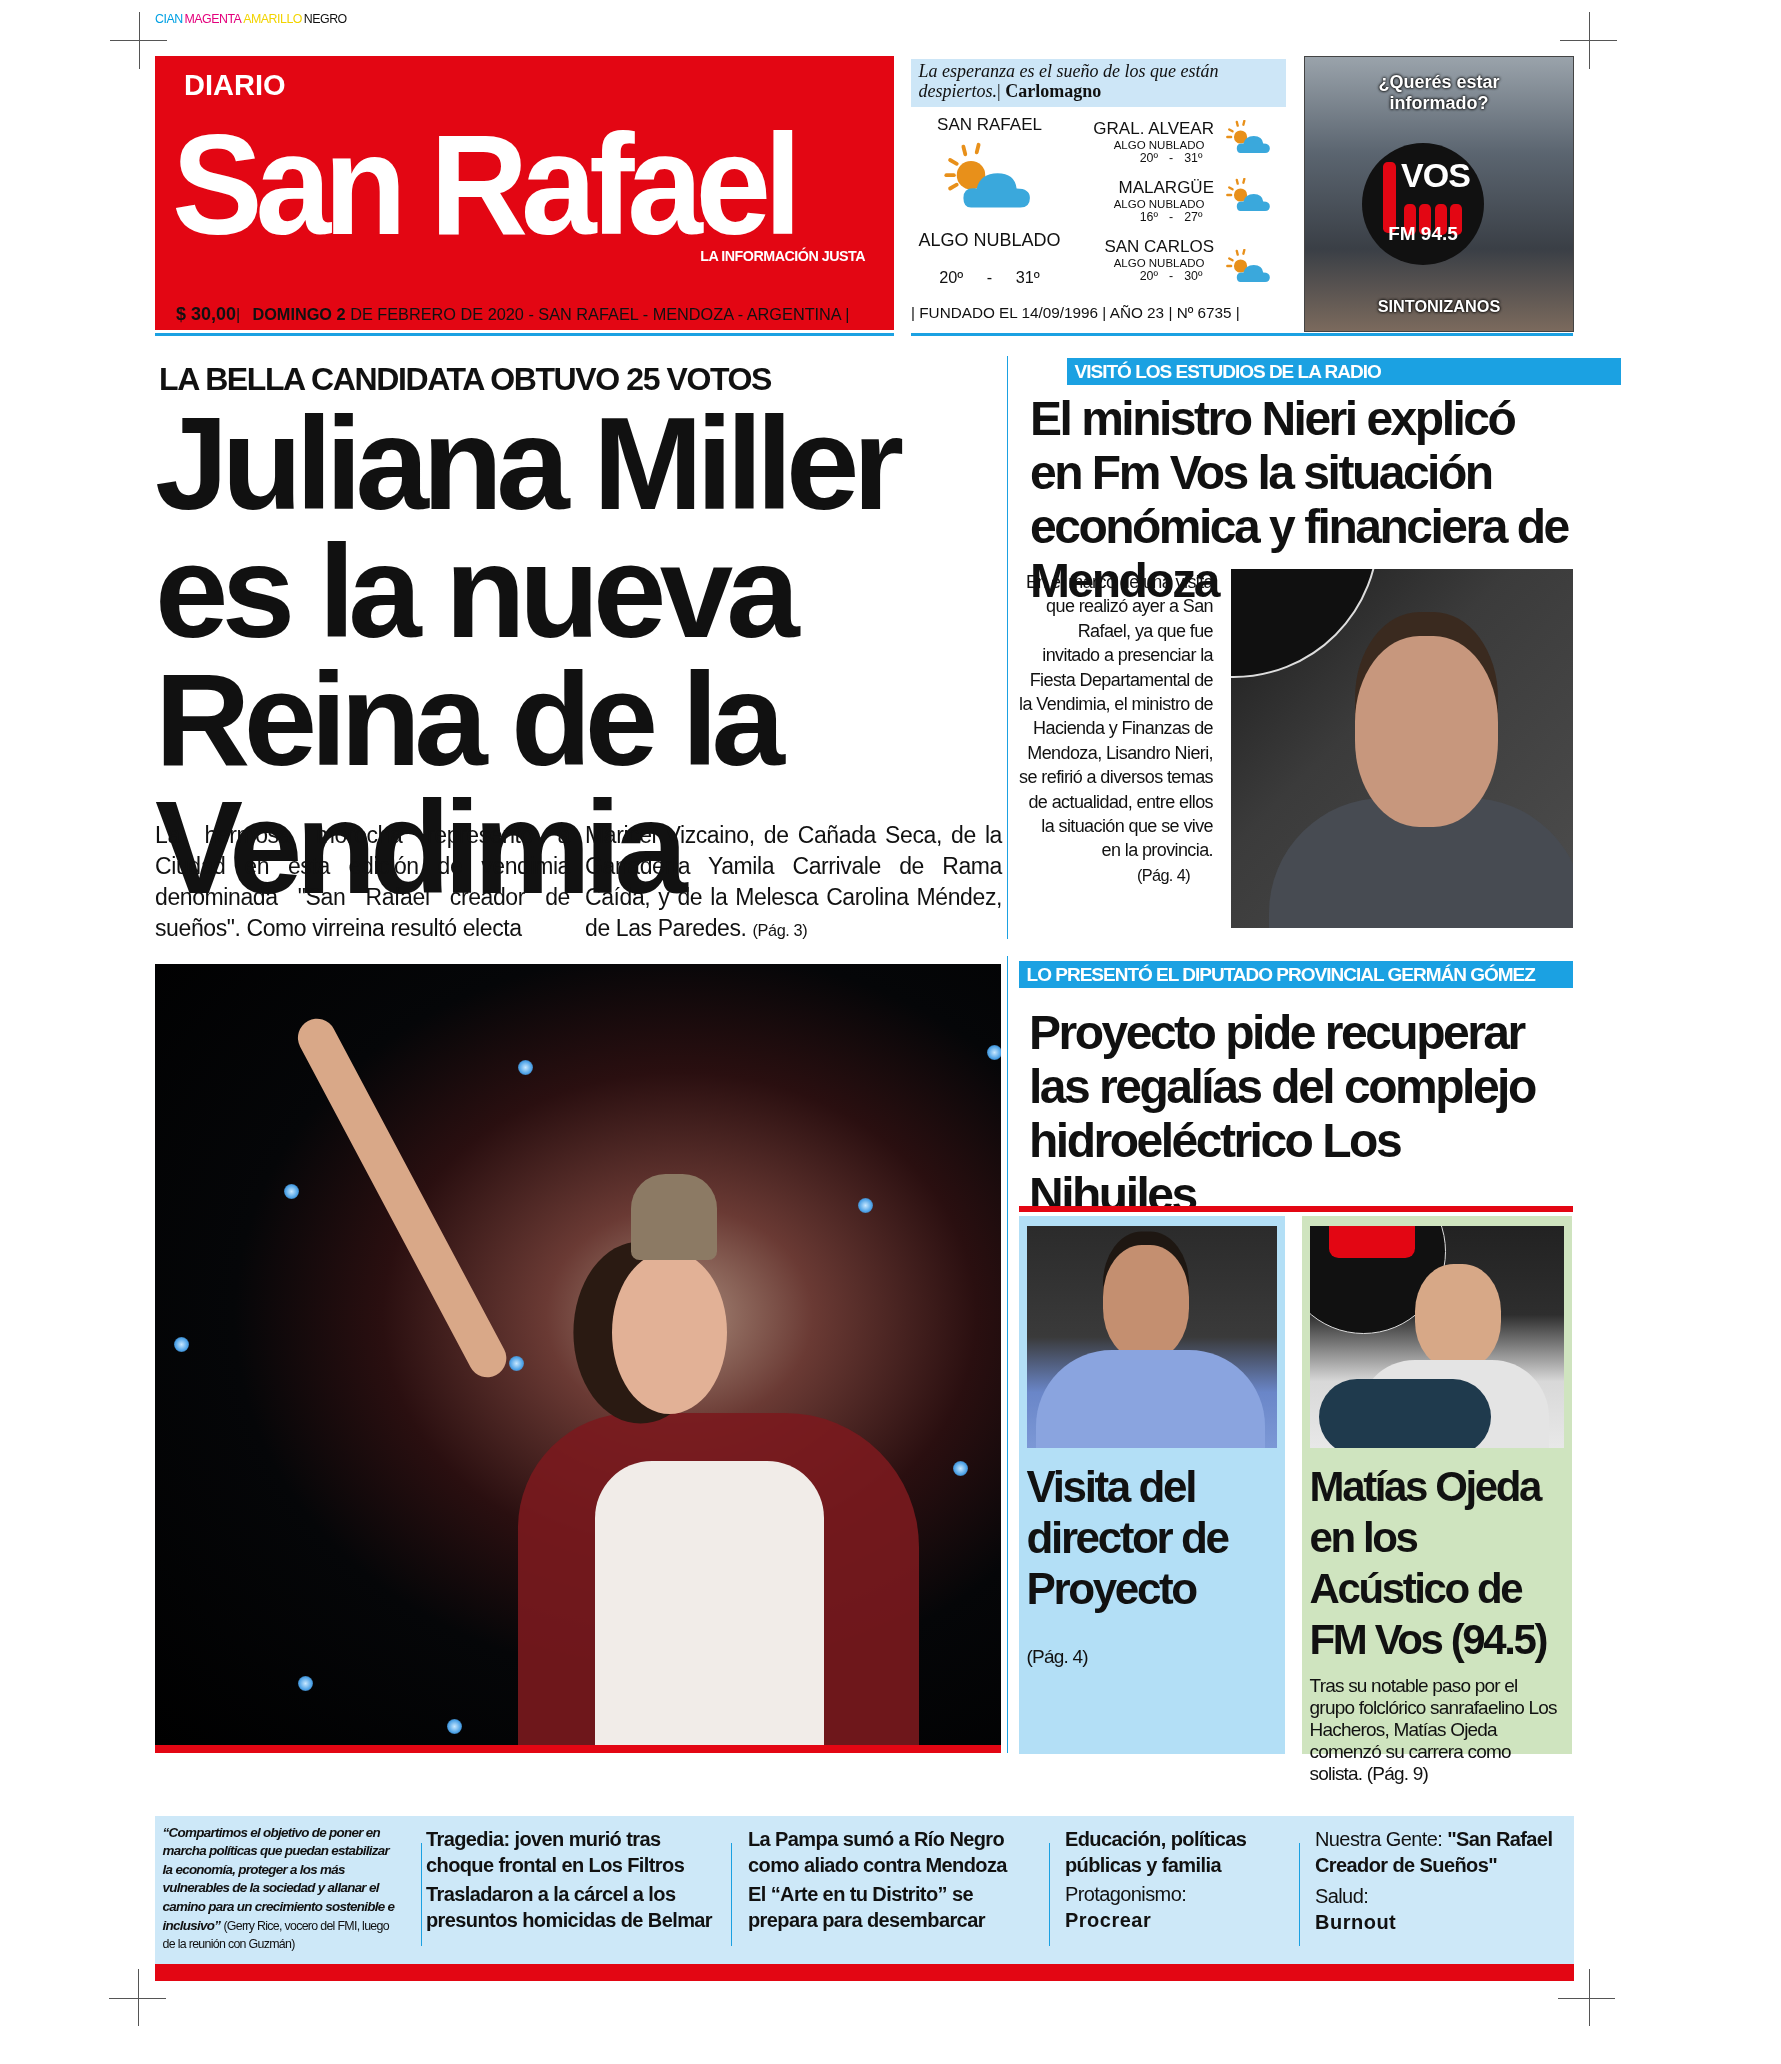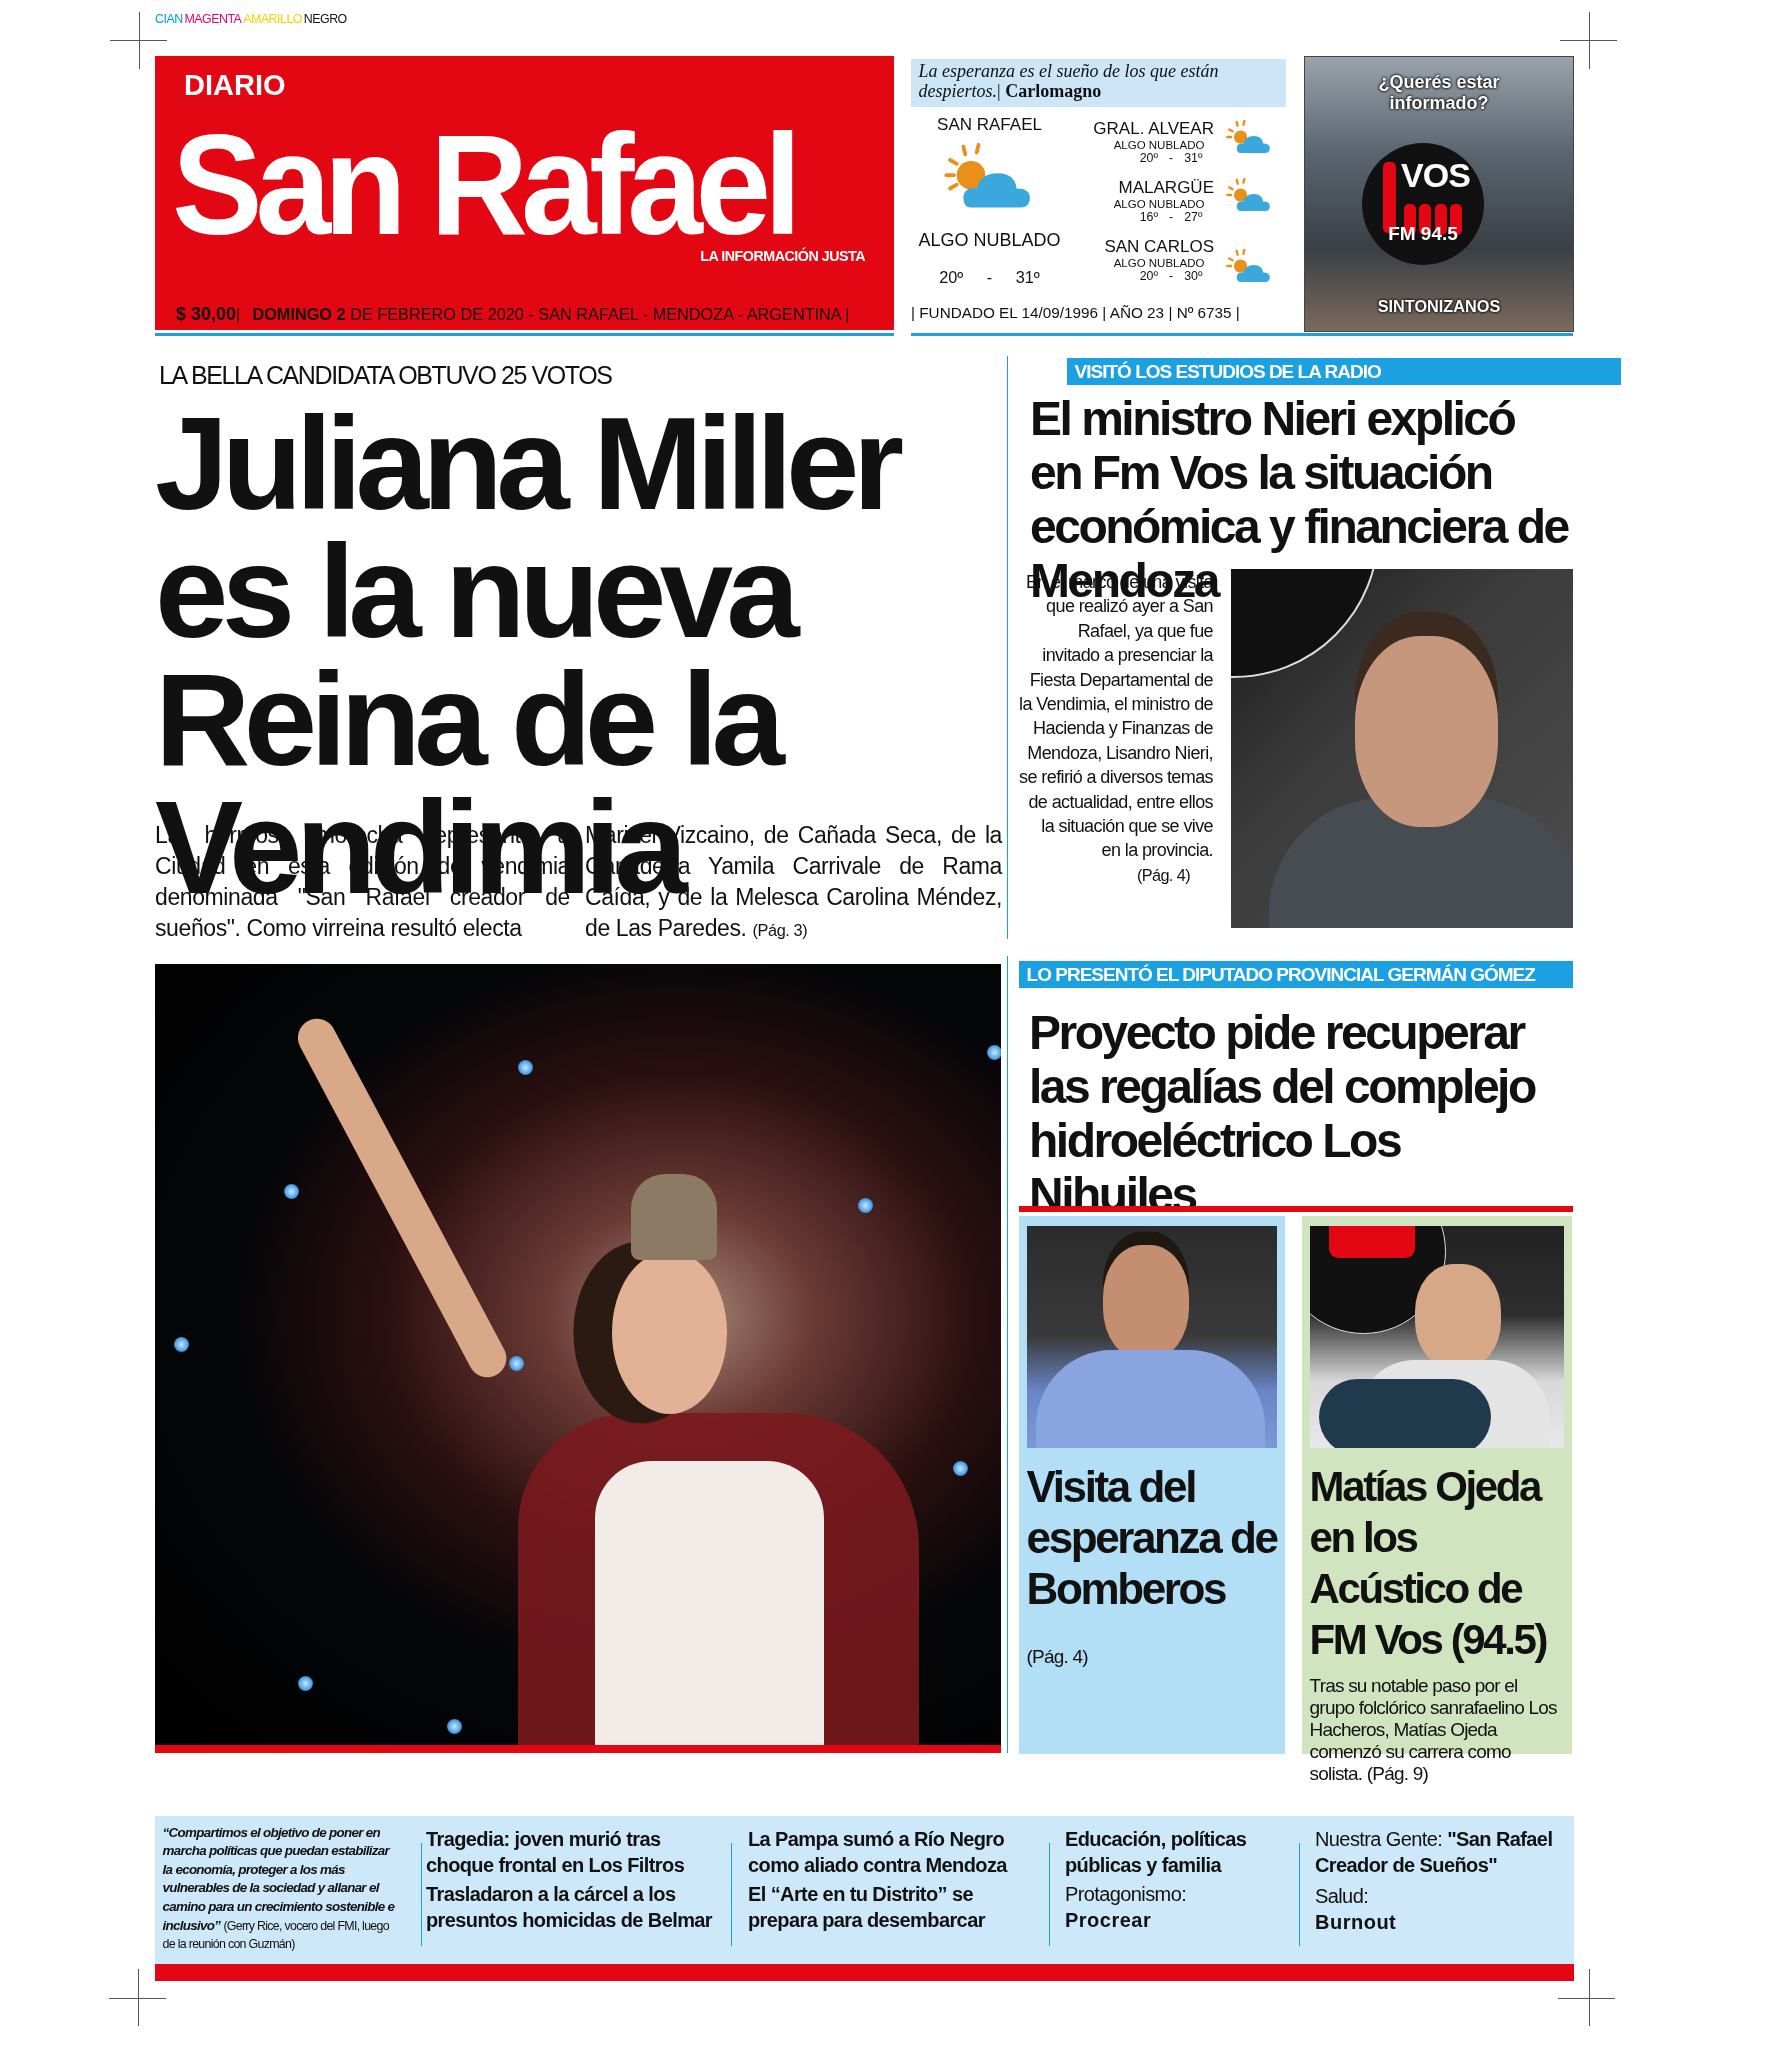--- a/index.html
+++ b/index.html
@@ -32,21 +32,21 @@
   
   #radio{left:1304px;top:56px;width:270px;height:276px;background:linear-gradient(180deg,#9aa3ab 0%,#5b6570 35%,#3a3f46 70%,#7b6a5d 100%);overflow:hidden;border:1px solid #444;box-sizing:border-box;}
   #radio .q{position:absolute;left:0;width:100%;text-align:center;color:#fff;font-weight:bold;font-size:18px;line-height:21px;top:15.3px;text-shadow:0 0 2.9px #000,0 0 2.9px #000;}
   #radio .circle{position:absolute;left:57px;top:86px;width:122px;height:122px;border-radius:50%;background:#111;}
   #radio .vos{position:absolute;left:0;top:13.4px;width:100%;text-align:center;color:#fff;font-weight:bold;font-size:34px;letter-spacing:-1px;}
   #radio .fm{position:absolute;left:0;top:80px;width:100%;text-align:center;color:#fff;font-weight:bold;font-size:19px;}
   #radio .bars{position:absolute;left:21px;top:19px;}
   #radio .bar{position:absolute;background:#e30613;border-radius:4.8px;}
   #radio .sint{position:absolute;left:0;bottom:15.3px;width:100%;text-align:center;color:#fff;font-weight:bold;font-size:16.3px;text-shadow:0 0 2.9px #000,0 0 2.9px #000;}
   
-  #kicker1{left:159px;top:361px;font-size:25px;font-weight:normal;letter-spacing:-1.4px;}
+  #kicker1{left:159px;top:361px;font-size:32px;font-weight:bold;letter-spacing:-1.4px;}
   #headline1{left:155px;top:400px;width:851px;font-weight:bold;font-size:132px;line-height:128px;letter-spacing:-6.7px;}
   .body1{position:absolute;top:820px;width:415px;font-size:23px;line-height:31px;text-align:justify;letter-spacing:-0.4px;}
   .pag{font-size:16.3px;font-weight:normal;}
   #photo1{left:155px;top:964px;width:846px;height:782px;background:radial-gradient(ellipse at 62% 45%,#a88a7a 0%,#6a3a34 18%,#2a0f10 40%,#050608 60%,#000 100%);overflow:hidden;}
   #photo1 .dot{position:absolute;width:15.3px;height:15.3px;border-radius:50%;background:radial-gradient(circle,#c8e8ff 0%,#4aa0e6 60%,rgba(20,60,120,0) 100%);}
   #photo1 .gown{position:absolute;left:440px;top:497px;width:229px;height:287px;background:#f1ece8;border-radius:57px 57px 0 0;}
   #photo1 .cape{position:absolute;left:363px;top:449px;width:401px;height:344px;background:#7a1a1e;border-radius:115px 134px 0 0;opacity:.9;}
   #photo1 .arm{position:absolute;left:134px;top:57px;width:38px;height:401px;background:#d9a888;transform:rotate(-28deg);transform-origin:top;border-radius:19px;}
   #photo1 .head{position:absolute;left:457px;top:287px;width:115px;height:163px;background:#e2b196;border-radius:50%;box-shadow:-29px 0 0 9.6px #2a1a12;}
   #photo1 .crown{position:absolute;left:476px;top:210px;width:86px;height:86px;background:#8c7a64;border-radius:40% 40% 10% 10%;}
@@ -253,21 +253,21 @@
 
 <div class="kbar" style="top:961px;">LO PRESENTÓ EL DIPUTADO PROVINCIAL GERMÁN GÓMEZ</div>
 <div class="rhead" style="top:1006px;left:1029px;">Proyecto pide recuperar las regalías del complejo hidroeléctrico Los Nihuiles</div>
 <div id="redline" class="abs"></div>
 
 <div id="boxA" class="box">
   <div class="ph" style="background:linear-gradient(180deg,#2b2b2b 0%,#3a3a3a 50%,#6a86c8 75%,#7c98d6 100%);">
     <div style="position:absolute;left:76px;top:19px;width:86px;height:115px;border-radius:45%;background:#c48f70;box-shadow:0 -13.4px 0 0 #1e1712;"></div>
     <div style="position:absolute;left:9.6px;top:124px;width:229px;height:105px;background:#8aa4df;border-radius:76px 76px 0 0;"></div>
   </div>
-  <div class="bhead">Visita del esperanza de Bomberos</div>
+  <div class="bhead">Visita del director de Proyecto</div>
   <div class="btext"><br><span>(Pág. 4)</span></div>
 </div>
 <div id="boxB" class="box">
   <div class="ph" style="background:linear-gradient(180deg,#222 0%,#2e2e2e 40%,#d8d8d8 70%,#e8e8e8 100%);">
     <div style="position:absolute;left:-29px;top:-57px;width:163px;height:163px;border-radius:50%;background:#111;border:1.9px solid #ddd;"></div>
     <div style="position:absolute;left:19px;top:-5.7px;width:86px;height:38px;background:#e30613;border-radius:0 0 9.6px 9.6px;"></div>
     <div style="position:absolute;left:105px;top:38px;width:86px;height:105px;border-radius:45%;background:#d7a887;"></div>
     <div style="position:absolute;left:48px;top:134px;width:191px;height:96px;background:#e4e4e4;border-radius:57px 57px 0 0;"></div>
     <div style="position:absolute;left:9.6px;top:153px;width:172px;height:76px;background:#1f3a4d;border-radius:38px;"></div>
   </div>

